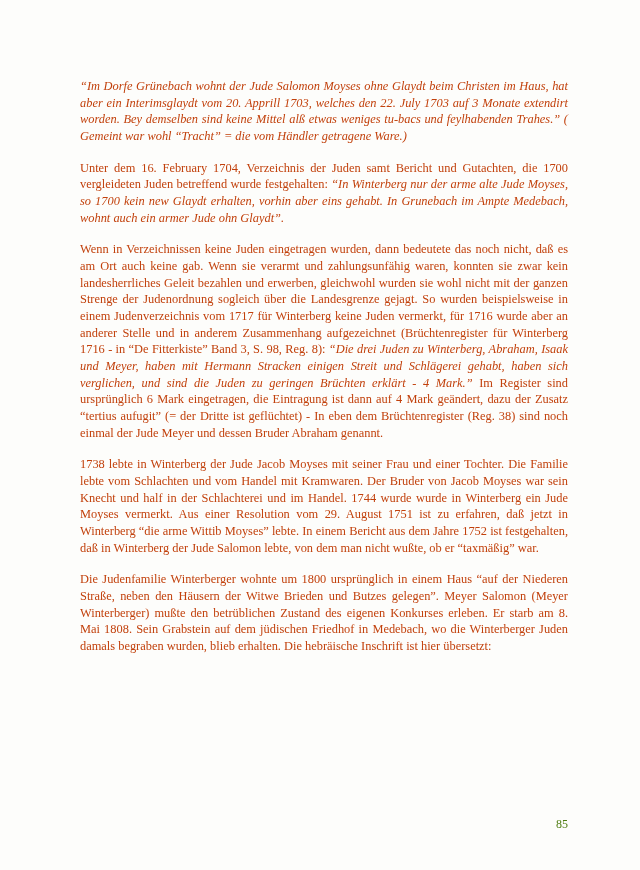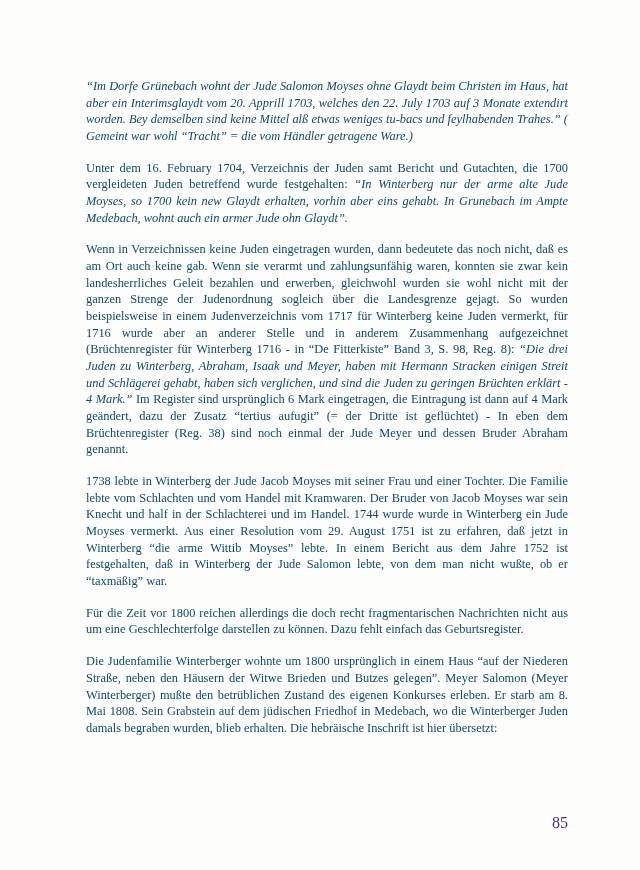--- a/index.html
+++ b/index.html
@@ -19,39 +19,39 @@
     width: 640px;
     height: 870px;
     box-sizing: border-box;
     padding: 78px 72px 40px 76px;
     background: #fdfdfb;
   }
   .text-column {
     width: 492px;
   }
   p.para {
-    margin: 0 0 15px 10px;
+    margin: 0 0 15px 4px;
     font-size: 12.4px;
     line-height: 1.345;
     text-align: justify;
     hyphens: none;
-    color: #0c4a6e;
+    color: #c2410c;
   }
   .quote-block {
     font-style: italic;
   }
   .it {
     font-style: italic;
   }
   .page-number {
     position: absolute;
     right: 72px;
     bottom: 38px;
-    font-size: 16px;
-    color: #4c1d95;
+    font-size: 12px;
+    color: #4d7c0f;
   }
 </style>
 </head>
 <body>
 
 <div class="page">
   <div class="text-column">
 
     <p class="para quote-block">
       <span class="it">“Im Dorfe Grünebach wohnt der Jude Salomon Moyses ohne Glaydt beim Christen im Haus, hat aber ein Interimsglaydt vom 20. Apprill 1703, welches den 22. July 1703 auf 3 Monate extendirt worden. Bey demselben sind keine Mittel alß etwas weniges tu-bacs und feylhabenden Trahes.”</span><span> ( Gemeint war wohl “Tracht” = die vom Händler getragene Ware.)</span>
@@ -62,23 +62,20 @@
     </p>
 
     <p class="para">
       <span>Wenn in Verzeichnissen keine Juden eingetragen wurden, dann bedeutete das noch nicht, daß es am Ort auch keine gab. Wenn sie verarmt und zahlungsunfähig waren, konnten sie zwar kein landesherrliches Geleit bezahlen und erwerben, gleichwohl wurden sie wohl nicht mit der ganzen Strenge der Judenordnung sogleich über die Landesgrenze gejagt. So wurden beispielsweise in einem Judenverzeichnis vom 1717 für Winterberg keine Juden vermerkt, für 1716 wurde aber an anderer Stelle und in anderem Zusammenhang aufgezeichnet (Brüchtenregister für Winterberg 1716 - in “De Fitterkiste” Band 3, S. 98, Reg. 8): </span><span class="it">“Die drei Juden zu Winterberg, Abraham, Isaak und Meyer, haben mit Hermann Stracken einigen Streit und Schlägerei gehabt, haben sich verglichen, und sind die Juden zu geringen Brüchten erklärt - 4 Mark.”</span><span> Im Register sind ursprünglich 6 Mark eingetragen, die Eintragung ist dann auf 4 Mark geändert, dazu der Zusatz “tertius aufugit” (= der Dritte ist geflüchtet) - In eben dem Brüchtenregister (Reg. 38) sind noch einmal der Jude Meyer und dessen Bruder Abraham genannt.</span>
     </p>
 
     <p class="para">
       <span>1738 lebte in Winterberg der Jude Jacob Moyses mit seiner Frau und einer Tochter. Die Familie lebte vom Schlachten und vom Handel mit Kramwaren. Der Bruder von Jacob Moyses war sein Knecht und half in der Schlachterei und im Handel. 1744 wurde wurde in Winterberg ein Jude Moyses vermerkt. Aus einer Resolution vom 29. August 1751 ist zu erfahren, daß jetzt in Winterberg “die arme Wittib Moyses” lebte. In einem Bericht aus dem Jahre 1752 ist festgehalten, daß in Winterberg der Jude Salomon lebte, von dem man nicht wußte, ob er “taxmäßig” war.</span>
     </p>
 
-    <p class="para">
-      <span>Für die Zeit vor 1800 reichen allerdings die doch recht fragmentarischen Nachrichten nicht aus um eine Geschlechterfolge darstellen zu können. Dazu fehlt einfach das Geburtsregister.</span>
-    </p>
 
     <p class="para">
       <span>Die Judenfamilie Winterberger wohnte um 1800 ursprünglich in einem Haus “auf der Niederen Straße, neben den Häusern der Witwe Brieden und Butzes gelegen”. Meyer Salomon (Meyer Winterberger) mußte den betrüblichen Zustand des eigenen Konkurses erleben. Er starb am 8. Mai 1808. Sein Grabstein auf dem jüdischen Friedhof in Medebach, wo die Winterberger Juden damals begraben wurden, blieb erhalten. Die hebräische Inschrift ist hier übersetzt:</span>
     </p>
 
   </div>
 
   <div class="page-number">85</div>
 </div>
 

